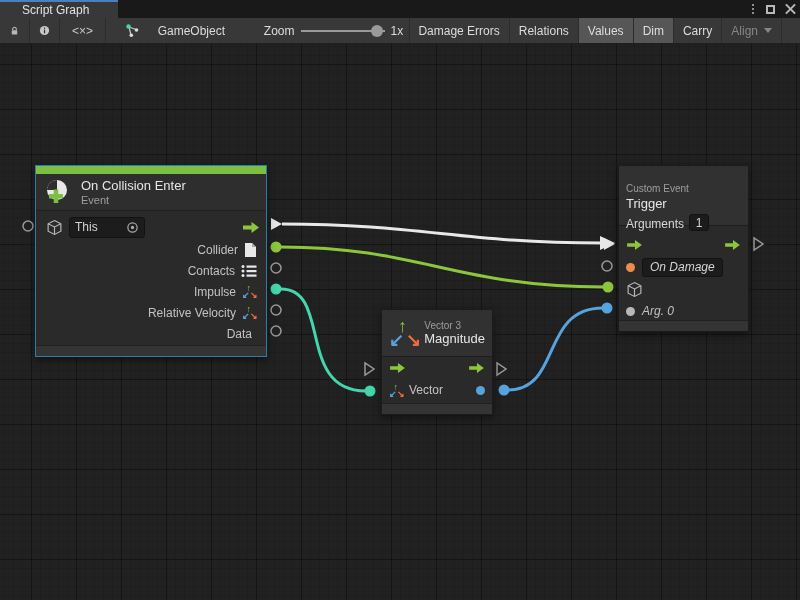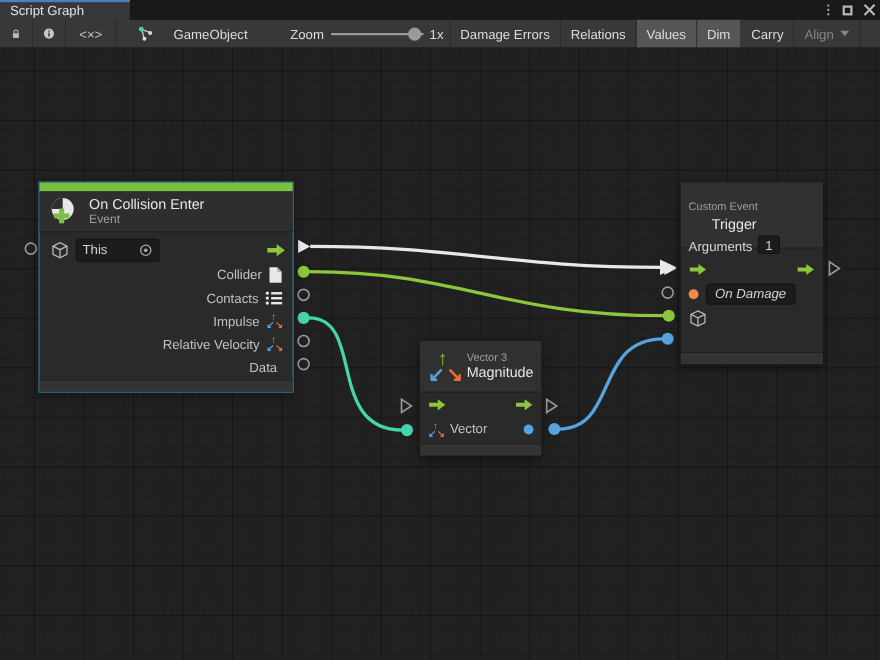--- a/index.html
+++ b/index.html
@@ -4,21 +4,21 @@
 <style>
   * { margin:0; padding:0; box-sizing:border-box; }
   html,body { width:800px; height:600px; overflow:hidden; background:#191919;
               font-family:"Liberation Sans", sans-serif; }
   .app { position:relative; width:800px; height:600px; }
 
   
   .tabbar { position:absolute; top:0; left:0; width:800px; height:18px; background:#191919; }
   .tab { position:absolute; top:0; left:0; width:118px; height:18px; background:#383838;
          border-top:2px solid #4a7fc1; color:#e2e2e2; font-size:12px;
-         display:flex; align-items:center; padding-left:9px; }
+         display:flex; align-items:center; padding-left:22px; }
   .win-controls { position:absolute; right:4px; top:0; height:18px; display:flex; align-items:center; gap:10px; }
   .kebab { display:flex; flex-direction:column; gap:2px; padding:2px; }
   .kebab i { width:2px; height:2px; background:#b8b8b8; border-radius:50%; display:block; }
   .maxbox { width:9px; height:9px; border:2px solid #b8b8b8; }
   .closex { width:11px; height:11px; position:relative; }
   .closex:before,.closex:after { content:""; position:absolute; left:-1px; top:4px; width:13px; height:2px; background:#b8b8b8; }
   .closex:before{ transform:rotate(45deg);} .closex:after{ transform:rotate(-45deg);}
 
   
   .toolbar { position:absolute; top:18px; left:0; width:800px; height:26px; background:#383838;
@@ -89,21 +89,21 @@
   .n2-type { font-size:10px; color:#9e9e9e; }
   .n2-title { font-size:13px; color:#e6e6e6; }
   .n2-row { height:22px; display:flex; align-items:center; padding:0 7px; font-size:12px; color:#c2c2c2; gap:5px; }
   .n2-row:first-of-type { margin-top:2px; }
 
   
   .node3 { left:618px; top:121px; width:131px; height:167px; }
   .n3-header { height:60px; background:#313131; border-bottom:1px solid #1e1e1e;
                display:flex; align-items:flex-start; gap:7px; padding:8px 7px 0 7px;flex-direction:column; }
   .n3-type { font-size:10px; color:#9e9e9e; margin-top:2px; }
-  .n3-title { font-size:13px; color:#e6e6e6; margin-top:2px;text-align:center; }
+  .n3-title { font-size:13px; color:#e6e6e6; margin-top:2px; }
   .n3-args { display:flex; align-items:flex-end; gap:5px; font-size:12px; color:#d8d8d8; margin-top:3px; }
   .args-field { width:20px; height:17px; justify-content:center; }
   .n3-body { padding-top:8px;font-style:italic; }
   .n3-row { height:22px; display:flex; align-items:center; gap:7px; padding:0 7px; font-size:12px; color:#c2c2c2; }
   .dot { width:9px; height:9px; border-radius:50%; display:inline-block; }
   .damage-field { padding:0 7px; height:19px; }
 
   .flow-arrow { display:inline-block; }
 </style>
 </head>
@@ -359,18 +359,22 @@
           <span class="field damage-field">
             <span>On Damage</span>
           </span>
         </div>
         <div class="n3-row">
           <svg width="17" height="17" viewBox="0 0 16 16">
             <path d="M8 1.5 L14 4.5 V11.5 L8 14.5 L2 11.5 V4.5 Z" fill="none" stroke="#b8b8b8" stroke-width="1.1"></path>
             <path d="M2 4.5 L8 7.5 L14 4.5 M8 7.5 V14.5" fill="none" stroke="#b8b8b8" stroke-width="1.1"></path>
           </svg>
         </div>
+        <div class="n3-row">
+          <span class="dot" style="background:#b8b8b8"></span>
+          <span>Arg. 0</span>
+        </div>
       </div>
       <div class="node-footer"></div>
     </div>
 
   </div>
 </div>
 
 </body></html>

